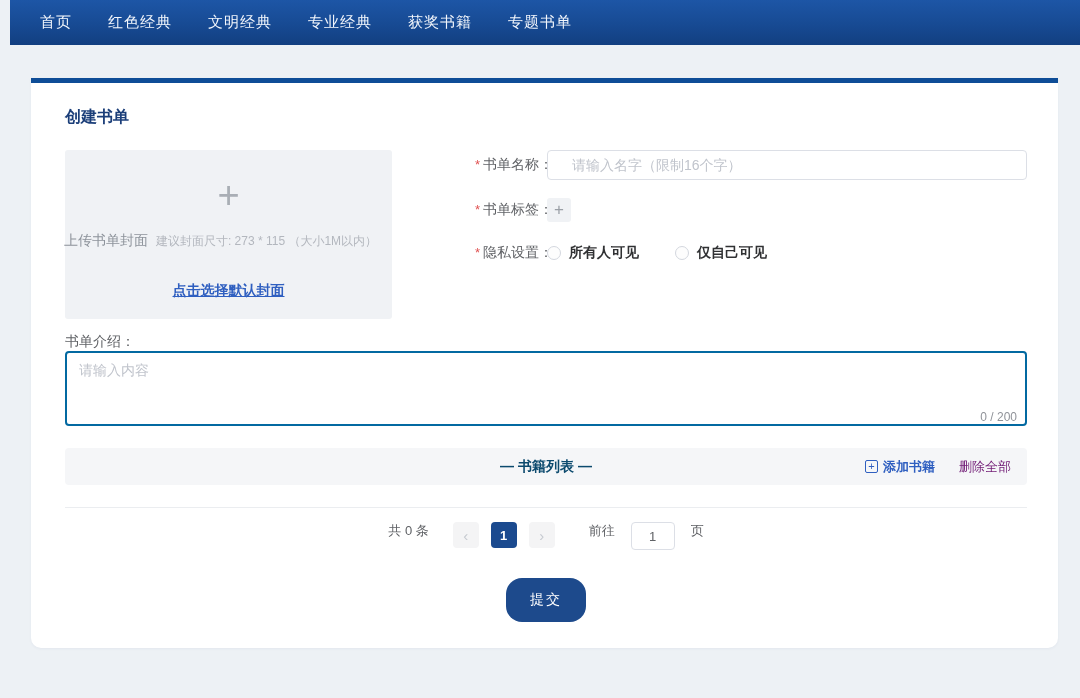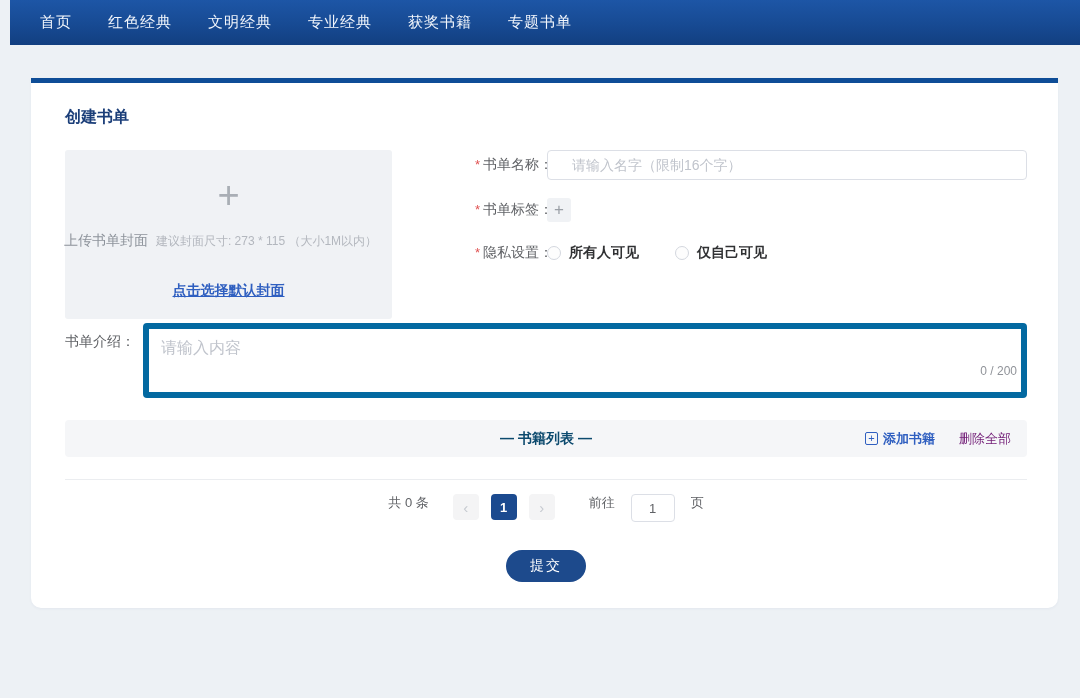--- a/index.html
+++ b/index.html
@@ -133,47 +133,47 @@
     width: 14px; height: 14px;
     border: 1px solid #d3d7de;
     border-radius: 50%;
     background: #fdfdfd;
     margin-right: 8px;
     flex-shrink: 0;
   }
   .radio-label { font-size: 14px; color: #303133; font-weight: bold; }
 
   
-  .intro-row { display: flex; margin-top: 4px; }
+  .intro-row { display: flex; margin-top: 4px; flex-direction: column; }
   .intro-label {
     width: 78px;
     flex-shrink: 0;
     font-size: 14px;
     color: #606266;
     padding-top: 10px;
     white-space: nowrap;
   }
   .textarea-wrap { flex: 1; position: relative; }
   .intro-textarea {
     width: 100%;
     height: 75px;
-    border: 6px solid #0369a1;
+    border: 2px solid #0369a1;
     border-radius: 4px;
     padding: 9px 12px;
-    font-size: 16px;
+    font-size: 14px;
     color: #303133;
     font-family: inherit;
     resize: none;
     outline: none;
     display: block;
   }
   .intro-textarea::placeholder { color: #c0c4cc; }
   .char-counter {
     position: absolute;
-    right: 10px; bottom: 20px;
+    right: 10px; bottom: 2px;
     font-size: 12px;
     color: #909399;
     background: #fff;
     padding-left: 4px;
   }
 
   
   .booklist-bar {
     margin-top: 22px;
     height: 37px;
@@ -271,21 +271,21 @@
     color: #606266;
     outline: none;
     font-family: inherit;
     margin: 0 4px;
   }
 
   
   .submit-wrap { margin-top: 28px; display: flex; justify-content: center; }
   .submit-btn {
     min-width: 74px;
-    height: 32px;
+    height: 44px;
     padding: 0 24px;
     background: #1d4a8c;
     color: #ffffff;
     font-size: 14px;
     border: none;
     border-radius: 16px;
     cursor: pointer;
     font-family: inherit;
     letter-spacing: 2px;
   }

